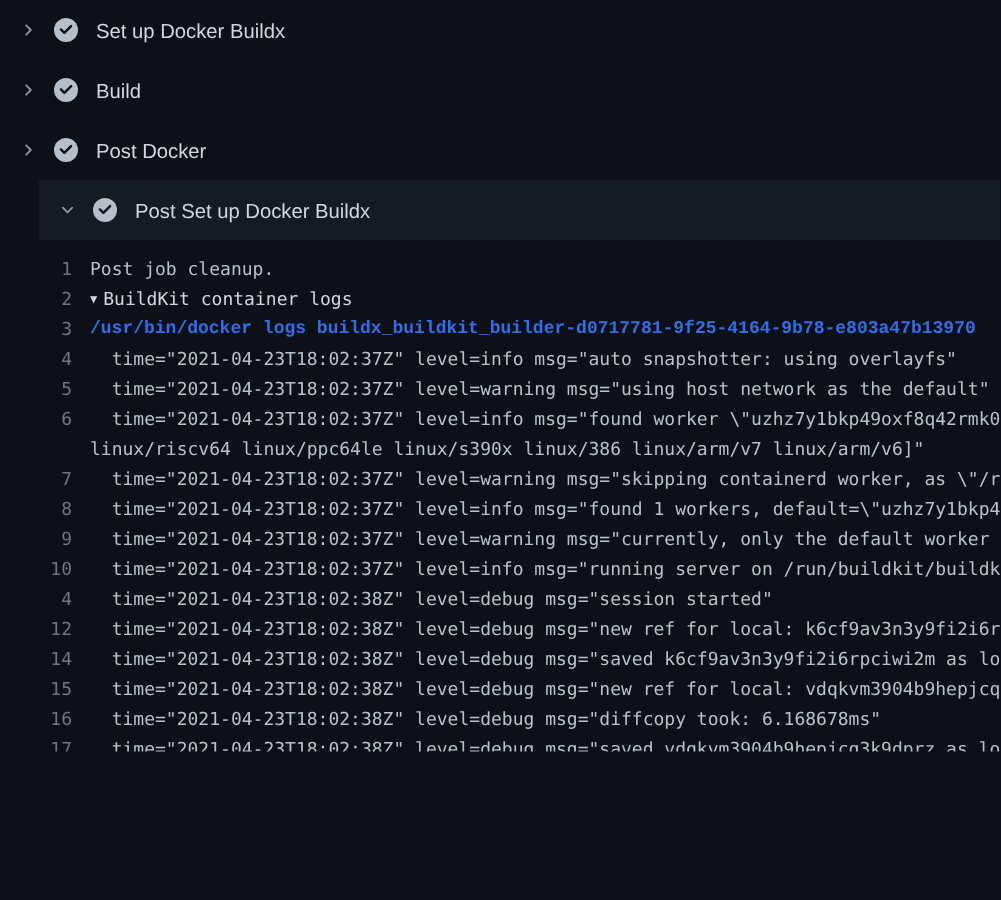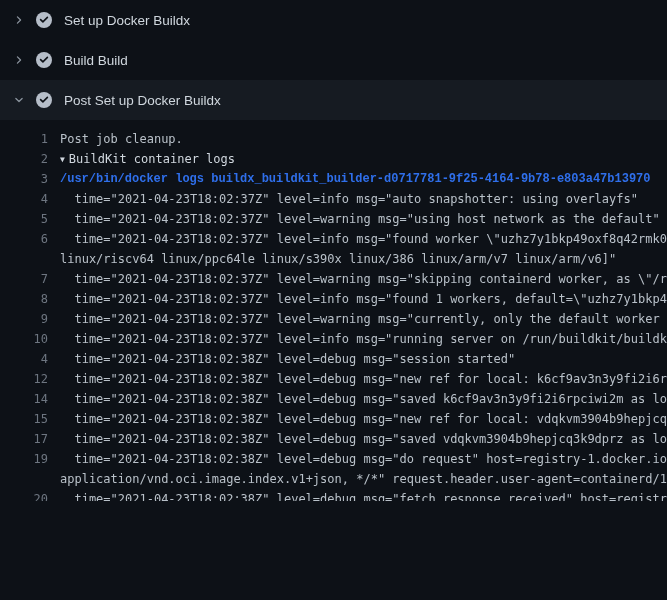--- a/index.html
+++ b/index.html
@@ -18,21 +18,21 @@
     width:667px;height:501px;overflow:hidden;
     background:var(--background);
     font-family:"Liberation Sans", sans-serif;
   }
   .steps{width:100%;}
   .section-row{
     display:flex;align-items:center;height:40px;
     padding:0 14px;cursor:pointer;color:var(--title-text);
     font-size:13.5px;font-weight:400;
   }
-  .section-row.expanded{background:var(--header-expanded-bg);}
+  .section-row.expanded{background:var(--header-expanded-bg);margin-left:26px;}
   .chev{width:10px;height:16px;display:flex;align-items:center;color:var(--chevron);flex:none;}
   .chev svg{display:block;}
   .section-row.expanded .chev svg{transform:rotate(90deg);}
   .check{width:16px;height:16px;display:flex;align-items:center;margin-left:12px;flex:none;color:var(--check-circle);}
   .step-title{margin-left:12px;white-space:nowrap;}
   .log{
     padding-top:9px;
     font-family:"DejaVu Sans Mono","Liberation Mono",monospace;
     font-size:12px;line-height:20px;color:var(--log-text);
   }
@@ -59,34 +59,48 @@
     </span>
     <span class="check">
       <svg width="16" height="16" viewBox="0 0 16 16">
         <circle cx="8" cy="8" r="8" fill="currentColor"></circle>
         <path d="M11.4 5.4 L6.9 9.9 L4.6 7.6" fill="none" stroke="#0d1117" stroke-width="1.6" stroke-linecap="round" stroke-linejoin="round"></path>
       </svg>
     </span>
     <span class="step-title">Set up Docker Buildx</span>
   </div>
 
-
   <div class="section-row">
     <span class="chev">
       <svg width="10" height="16" viewBox="0 0 16 16">
         <path d="M5.5 3 L10.5 8 L5.5 13" fill="none" stroke="currentColor" stroke-width="2" stroke-linecap="round" stroke-linejoin="round"></path>
       </svg>
     </span>
     <span class="check">
       <svg width="16" height="16" viewBox="0 0 16 16">
         <circle cx="8" cy="8" r="8" fill="currentColor"></circle>
         <path d="M11.4 5.4 L6.9 9.9 L4.6 7.6" fill="none" stroke="#0d1117" stroke-width="1.6" stroke-linecap="round" stroke-linejoin="round"></path>
       </svg>
     </span>
-    <span class="step-title">Build Build</span>
+    <span class="step-title">Build</span>
+  </div>
+
+  <div class="section-row">
+    <span class="chev">
+      <svg width="10" height="16" viewBox="0 0 16 16">
+        <path d="M5.5 3 L10.5 8 L5.5 13" fill="none" stroke="currentColor" stroke-width="2" stroke-linecap="round" stroke-linejoin="round"></path>
+      </svg>
+    </span>
+    <span class="check">
+      <svg width="16" height="16" viewBox="0 0 16 16">
+        <circle cx="8" cy="8" r="8" fill="currentColor"></circle>
+        <path d="M11.4 5.4 L6.9 9.9 L4.6 7.6" fill="none" stroke="#0d1117" stroke-width="1.6" stroke-linecap="round" stroke-linejoin="round"></path>
+      </svg>
+    </span>
+    <span class="step-title">Post Docker</span>
   </div>
 
   <div class="section-row expanded">
     <span class="chev">
       <svg width="10" height="16" viewBox="0 0 16 16">
         <path d="M5.5 3 L10.5 8 L5.5 13" fill="none" stroke="currentColor" stroke-width="2" stroke-linecap="round" stroke-linejoin="round"></path>
       </svg>
     </span>
     <span class="check">
       <svg width="16" height="16" viewBox="0 0 16 16">
@@ -167,20 +181,24 @@
   <div class="log-line normal">
     <span class="ln">14</span>
     <span class="txt">  time="2021-04-23T18:02:38Z" level=debug msg="saved k6cf9av3n3y9fi2i6rpciwi2m as loca</span>
   </div>
 
   <div class="log-line normal">
     <span class="ln">15</span>
     <span class="txt">  time="2021-04-23T18:02:38Z" level=debug msg="new ref for local: vdqkvm3904b9hepjcq3k</span>
   </div>
 
+  <div class="log-line normal">
+    <span class="ln">16</span>
+    <span class="txt">  time="2021-04-23T18:02:38Z" level=debug msg="diffcopy took: 6.168678ms"</span>
+  </div>
 
   <div class="log-line normal">
     <span class="ln">17</span>
     <span class="txt">  time="2021-04-23T18:02:38Z" level=debug msg="saved vdqkvm3904b9hepjcq3k9dprz as loca</span>
   </div>
 
 
   <div class="log-line normal">
     <span class="ln">19</span>
     <span class="txt">  time="2021-04-23T18:02:38Z" level=debug msg="do request" host=registry-1.docker.io r</span>

